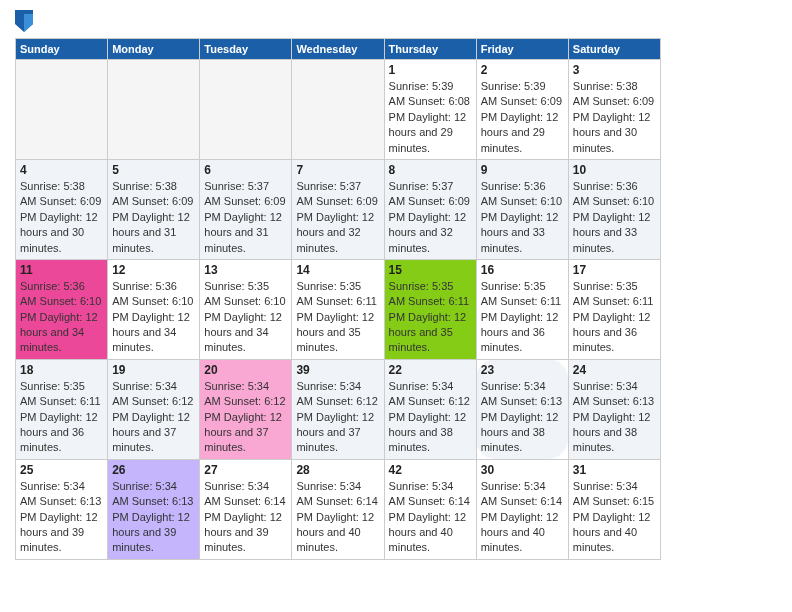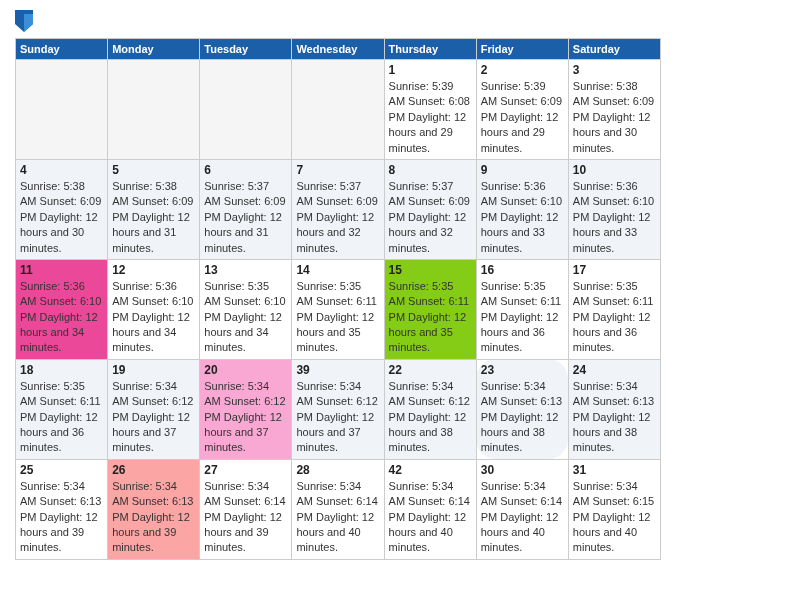--- a/index.html
+++ b/index.html
@@ -309,21 +309,21 @@
           </td>
         </tr>
         <tr>
           <td style="background: rgb(255, 255, 255);">
             <span class="day-num">25</span>
             <div class="day-info">Sunrise: 5:34 AM
 Sunset: 6:13 PM
 Daylight: 12 hours
 and 39 minutes.</div>
           </td>
-          <td style="background: #fca5a5; margin-top: 38px;">
+          <td style="background: #c4b5fd; margin-top: 38px;">
             <span class="day-num">26</span>
             <div class="day-info">Sunrise: 5:34 AM
 Sunset: 6:13 PM
 Daylight: 12 hours
 and 39 minutes.</div>
           </td>
           <td style="background: rgb(255, 255, 255);">
             <span class="day-num">27</span>
             <div class="day-info">Sunrise: 5:34 AM
 Sunset: 6:14 PM

